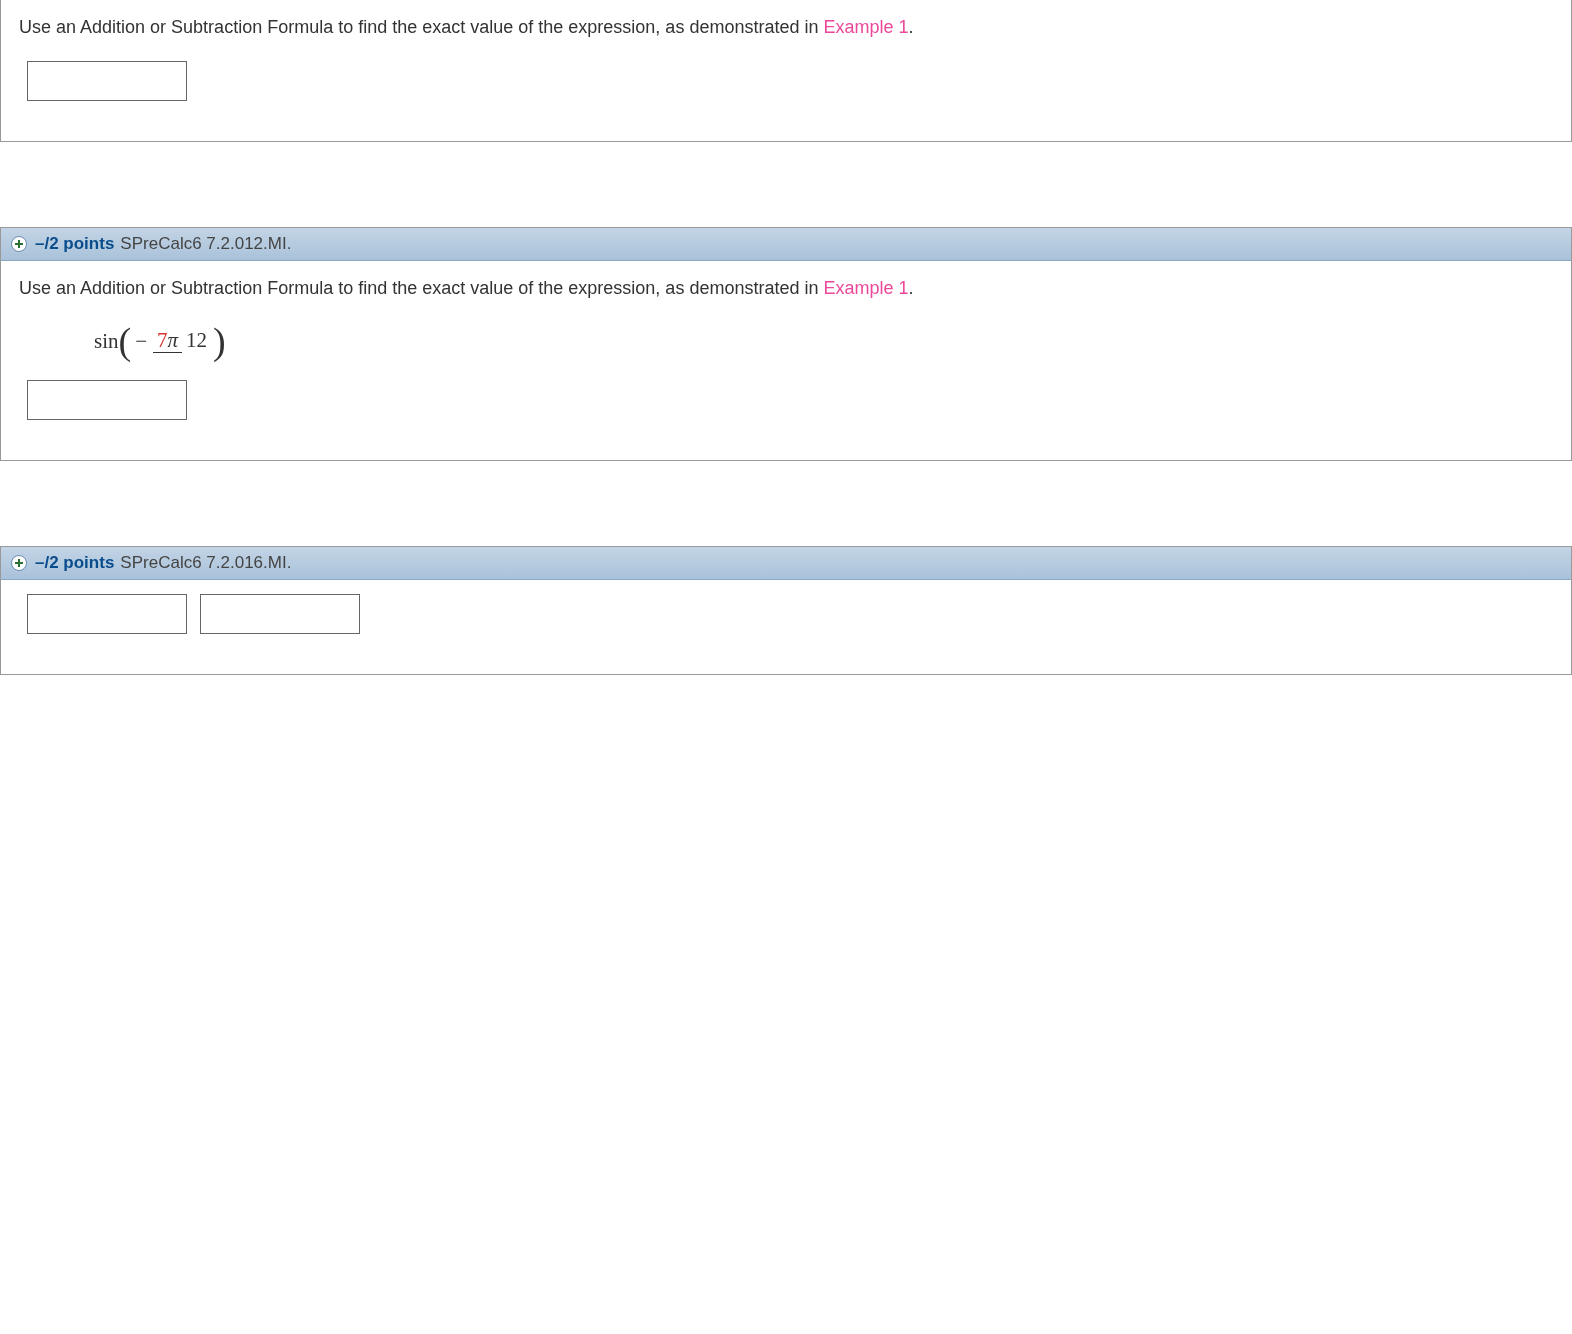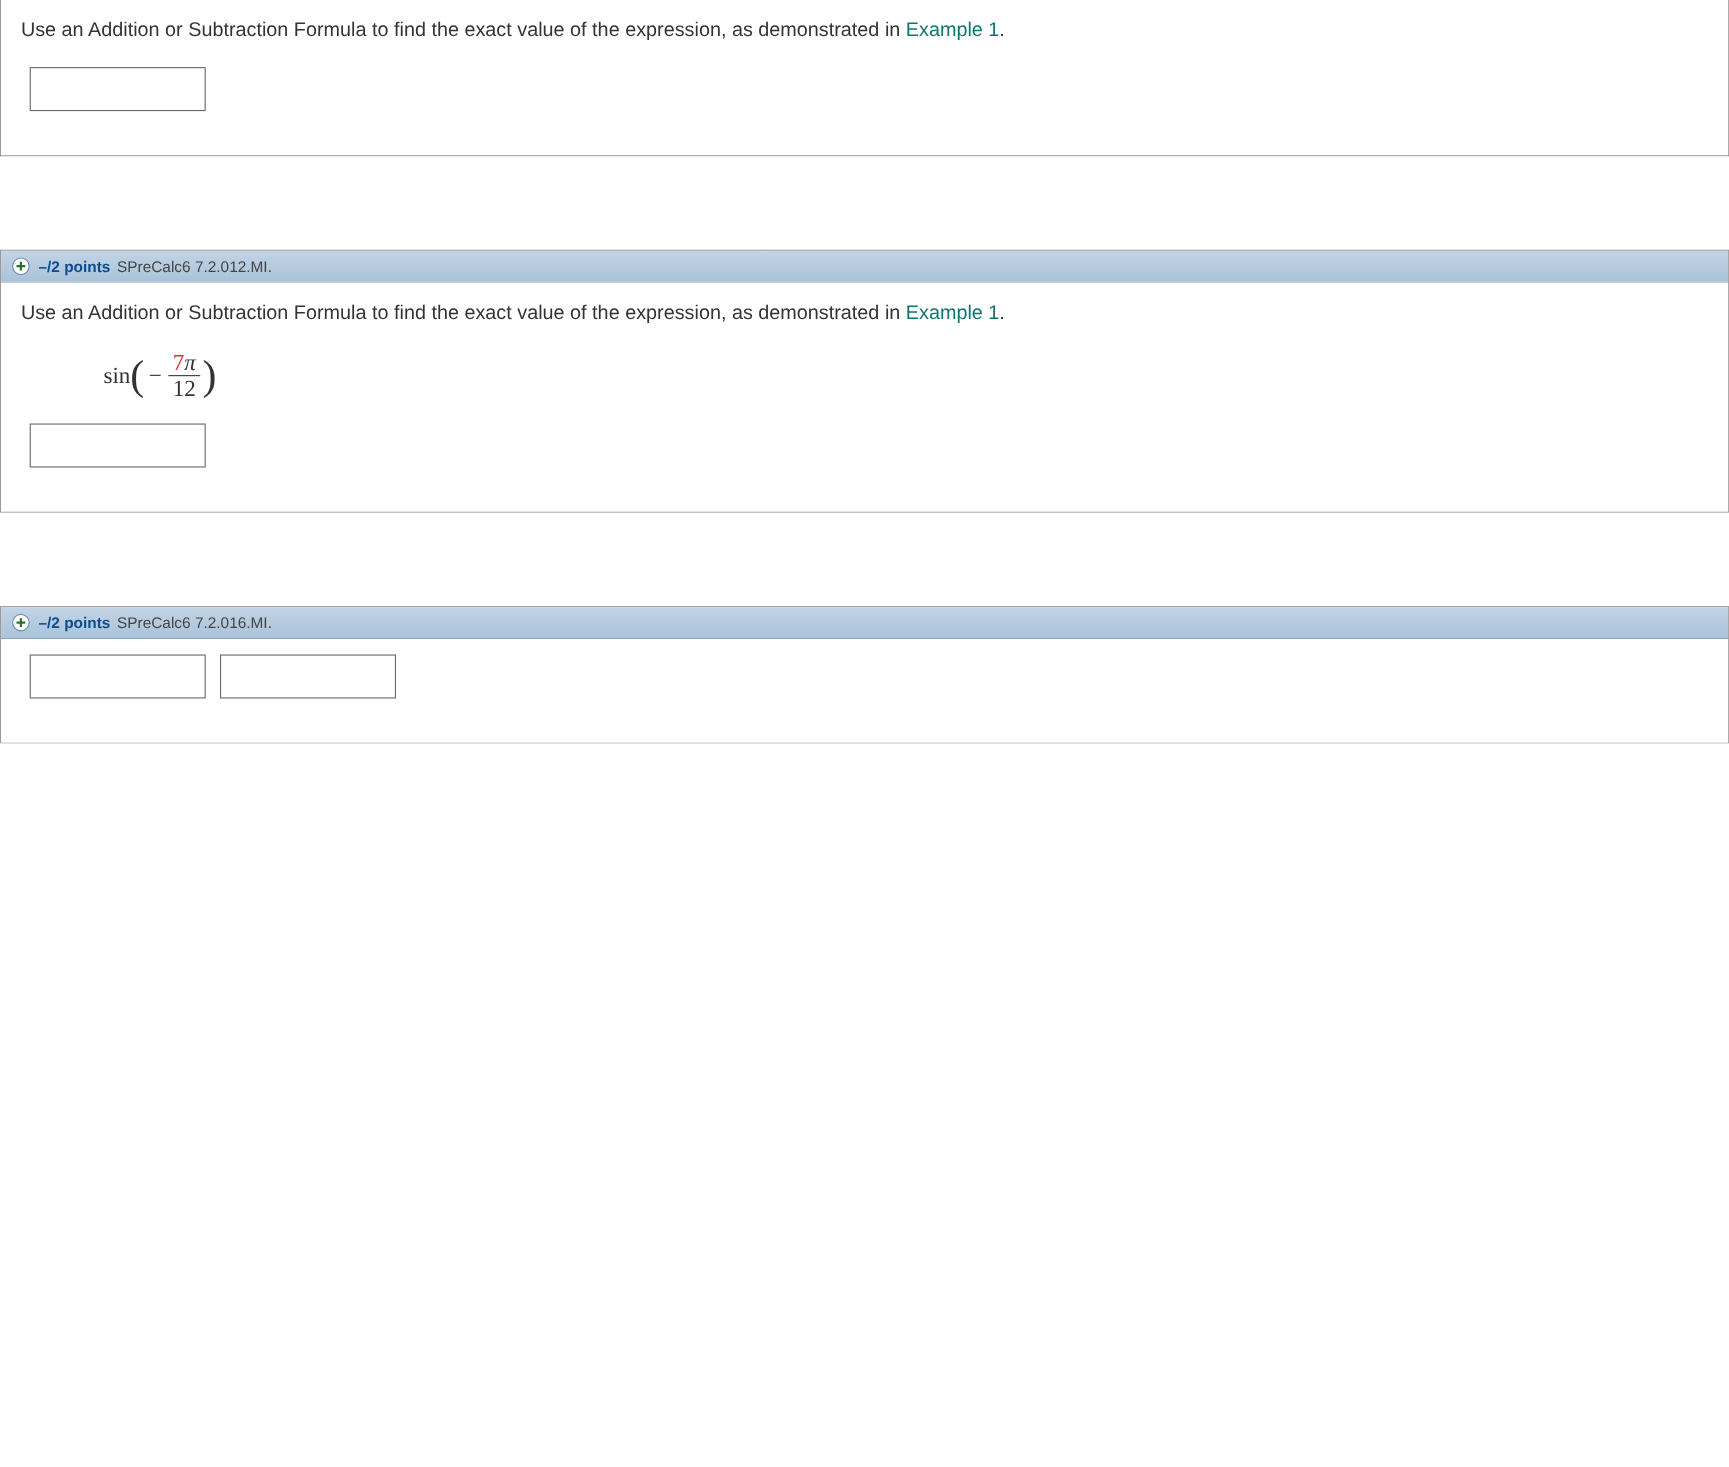--- a/index.html
+++ b/index.html
@@ -20,21 +20,21 @@
     }
     .question-block:last-child {
       margin-bottom: 0;
     }
     .question-header {
       background: linear-gradient(to bottom, #c3d4e5 0%, #a9c2da 100%);
       border-bottom: 1px solid #8aa8c6;
       padding: 6px 10px;
       display: flex;
       align-items: center;
-      font-size: 14px;
+      font-size: 17px;
     }
     .expand-icon {
       width: 16px;
       height: 16px;
       background: #fff;
       border: 1px solid #6c8db0;
       border-radius: 50%;
       display: flex;
       align-items: center;
       justify-content: center;
@@ -56,21 +56,21 @@
     .question-body {
       padding: 14px 18px 40px 18px;
       background: #fff;
     }
     .instruction {
       color: #333;
       margin-bottom: 20px;
       line-height: 1.5;
     }
     .example-link {
-      color: #0f766e;
+      color: #ec4899;
       margin-top: 36px;
     }
     .math-expression {
       margin-left: 75px;
       margin-bottom: 20px;
       font-family: 'Times New Roman', serif;
       font-size: 21px;
     }
     .red-text {
       color: #d93030;
@@ -89,21 +89,21 @@
       align-items: center;
       vertical-align: middle;
     }
     .big-paren {
       font-size: 38px;
       line-height: 1;
       font-weight: normal;
     }
     .fraction {
       display: inline-flex;
-      flex-direction: column;
+      flex-direction: row;
       align-items: center;
       margin: 0 2px;
     }
     .fraction .num {
       border-bottom: 1.5px solid #333;
       padding: 0 4px;
       line-height: 1.1;
     }
     .fraction .den {
       padding: 0 4px;

